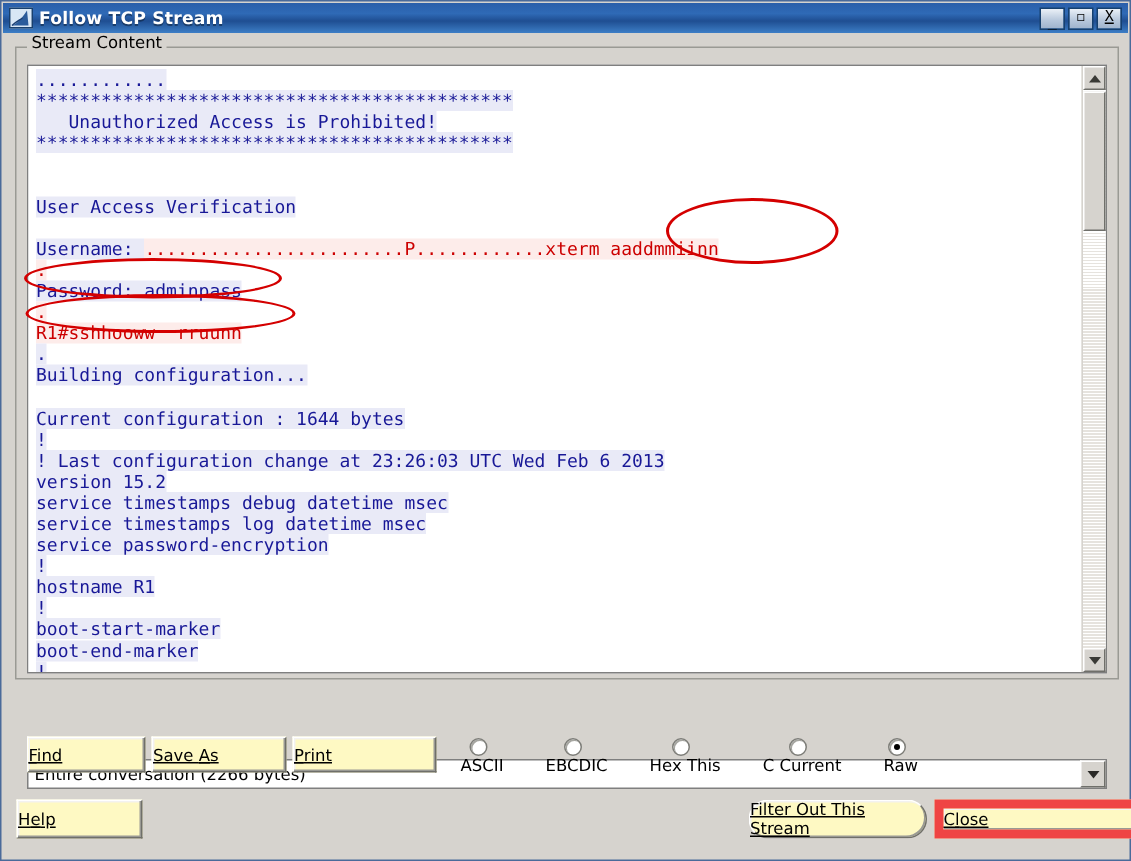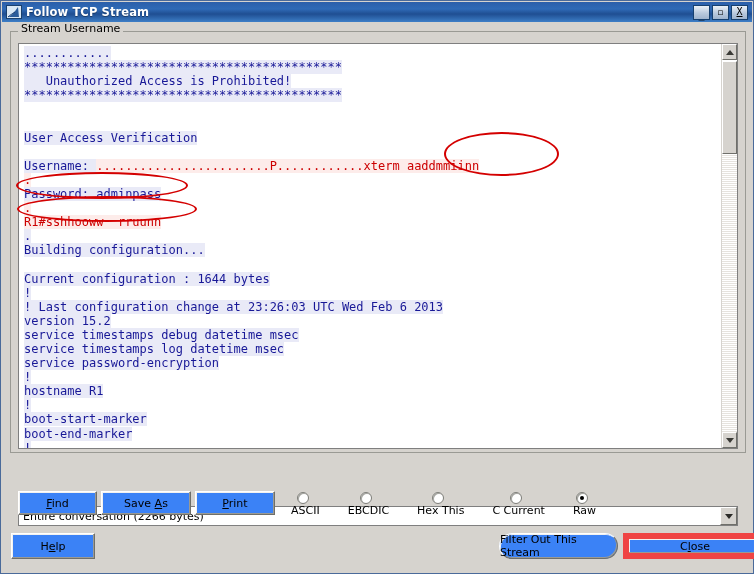--- a/index.html
+++ b/index.html
@@ -191,36 +191,37 @@
   }
 
   
   .midrow {
     position: absolute;
     left: 17px; top: 489px;
     width: 720px; height: 26px;
     display: flex; align-items: center;
   }
   .btn {
-    background: #3b82f6;
+    background: #fef9c3;
     border-top: 1px solid #ffffff;
     border-left: 1px solid #ffffff;
     border-right: 1px solid #6f6f6a;
     border-bottom: 1px solid #6f6f6a;
     box-shadow: inset -1px -1px 0 #9a9a94, inset 1px 1px 0 #f3f2f0;
     font-size: 11px;
     color: #000;
-    display: flex; align-items: center; justify-content: center;
+    display: flex; align-items: center; 
     height: 24px;
     cursor: default;
+    text-decoration: underline;
   }
   .btn u { text-decoration: underline; }
   .btn-find { width: 79px; }
   .btn-saveas { width: 90px; margin-left: 4px; }
-  .btn-print { width: 80px; margin-left: 4px; }
+  .btn-print { width: 96px; margin-left: 4px; }
 
   .radio-item {
     display: flex; align-items: center;
     font-size: 11px; color: #000;
     height: 22px;
     flex-direction: column;
   }
   .radio {
     width: 12px; height: 12px;
     border-radius: 50%;
@@ -277,21 +278,21 @@
       <div class="tbtn">
           <span style="font-size:9px">◻</span>
         </div>
       <div class="tbtn">
           <span style="font-size:10px;text-decoration:underline">X</span>
         </div>
     </div>
   </div>
 
   <div class="groupbox"></div>
-  <div class="group-legend">Stream Username</div>
+  <div class="group-legend">Stream Content</div>
 
   <div class="textpane-wrap">
     <div class="textpane" id="stream-text"><span class="ln"><span class="srv">............</span></span><span class="ln"><span class="srv">********************************************</span></span><span class="ln"><span class="srv">   Unauthorized Access is Prohibited!</span></span><span class="ln"><span class="srv">********************************************</span></span><span class="ln">&nbsp;</span><span class="ln">&nbsp;</span><span class="ln"><span class="srv">User Access Verification</span></span><span class="ln">&nbsp;</span><span class="ln"><span class="srv">Username: </span><span class="cli">........................P............xterm</span><span class="cli"> aaddmmiinn</span></span><span class="ln"><span class="cli">.</span></span><span class="ln"><span class="srv">Password: adminpass</span></span><span class="ln"><span class="cli">.</span></span><span class="ln"><span class="cli">R1#sshhooww  rruunn</span></span><span class="ln"><span class="srv">.</span></span><span class="ln"><span class="srv">Building configuration...</span></span><span class="ln">&nbsp;</span><span class="ln"><span class="srv">Current configuration : 1644 bytes</span></span><span class="ln"><span class="srv">!</span></span><span class="ln"><span class="srv">! Last configuration change at 23:26:03 UTC Wed Feb 6 2013</span></span><span class="ln"><span class="srv">version 15.2</span></span><span class="ln"><span class="srv">service timestamps debug datetime msec</span></span><span class="ln"><span class="srv">service timestamps log datetime msec</span></span><span class="ln"><span class="srv">service password-encryption</span></span><span class="ln"><span class="srv">!</span></span><span class="ln"><span class="srv">hostname R1</span></span><span class="ln"><span class="srv">!</span></span><span class="ln"><span class="srv">boot-start-marker</span></span><span class="ln"><span class="srv">boot-end-marker</span></span><span class="ln"><span class="srv">!</span></span></div>
     <div class="vscroll">
       <div class="sb-btn up">
           <div class="arrow-up"></div>
         </div>
       <div class="sb-thumb"></div>
       <div class="sb-btn down">
           <div class="arrow-down"></div>

